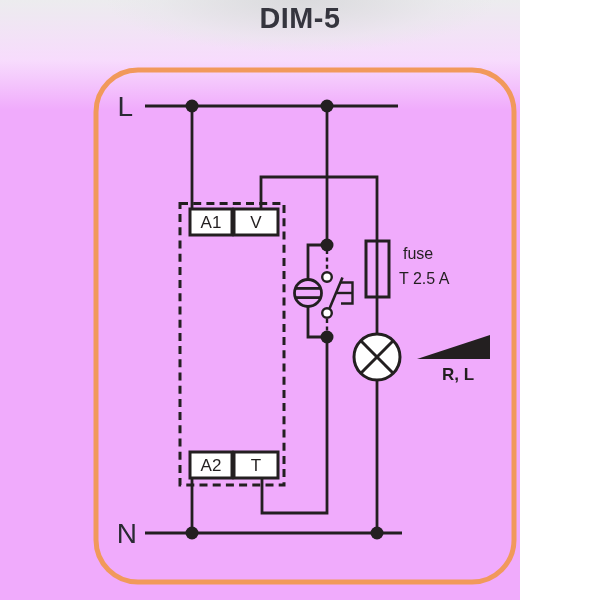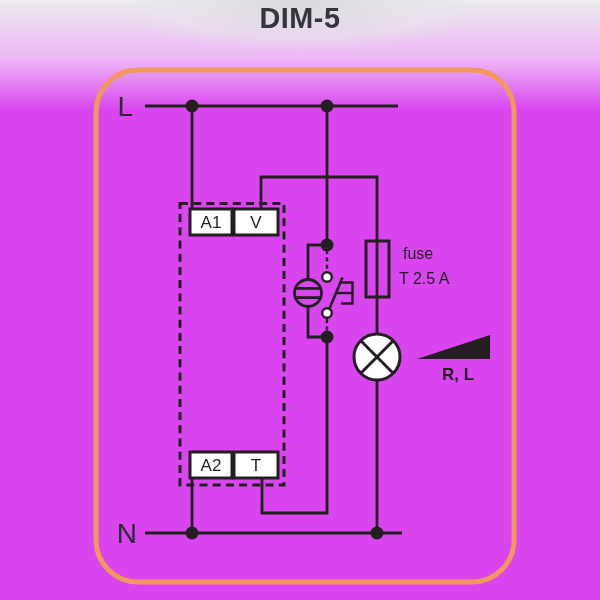--- a/index.html
+++ b/index.html
@@ -1,18 +1,18 @@
 <!DOCTYPE html>
 <html><head>
 <meta charset="utf-8">
 <style>
   html,body{margin:0;padding:0;background:#ffffff;}
   .stage{
-    position:relative;width:600px;height:600px;overflow:hidden;
-    background:#d946ef;
+    position:relative;width:520px;height:600px;overflow:hidden;
+    background:#f0abfc;
     font-family:"Liberation Sans", sans-serif;
   }
   .top-gradient{
     position:absolute;top:0;left:0;width:600px;height:110px;
     background:
       radial-gradient(ellipse 260px 70px at 50% 0px, rgba(216,216,219,0.9) 0%, rgba(230,230,233,0.45) 55%, rgba(255,255,255,0) 75%),
       linear-gradient(to bottom, #ececee 0%, rgba(252,252,253,0.6) 55%, rgba(255,255,255,0) 100%);
     pointer-events:none;
   }
   .page-title{

